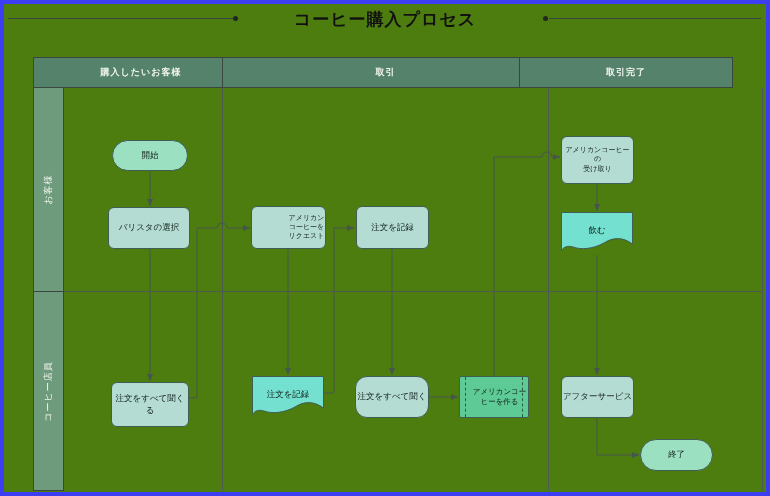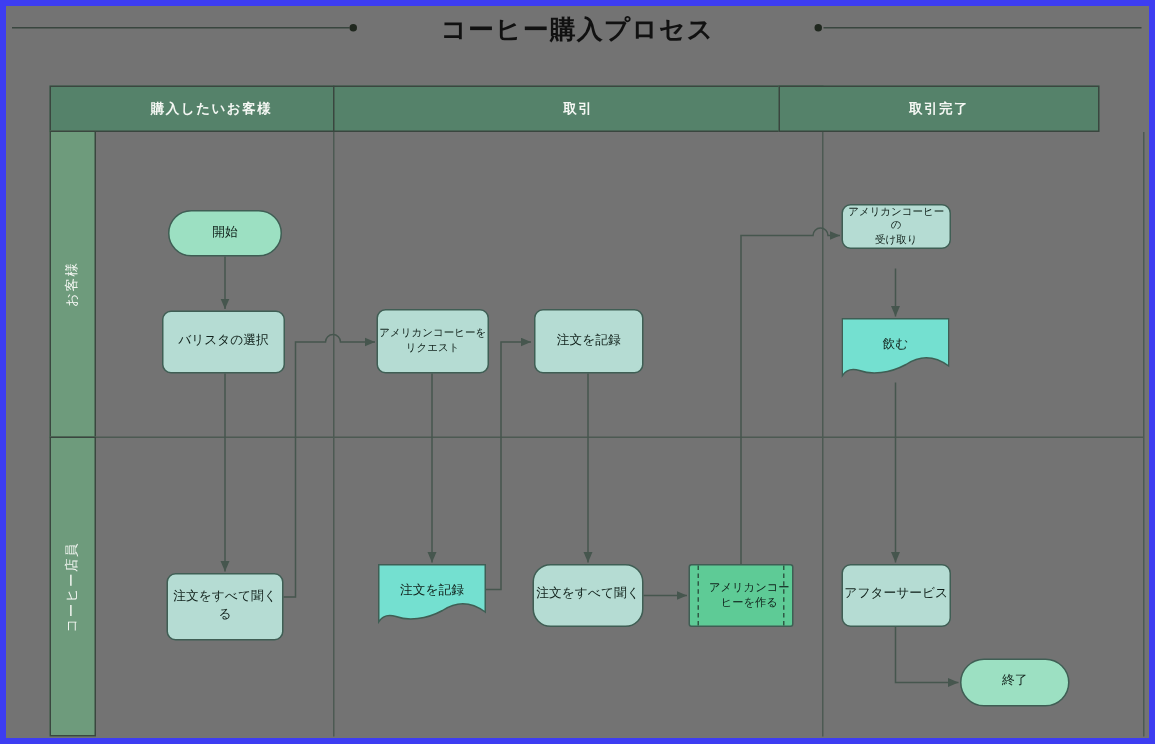--- a/index.html
+++ b/index.html
@@ -1,17 +1,17 @@
 <!DOCTYPE html>
 <html><head>
 <meta charset="utf-8">
 <style>
   * { margin:0; padding:0; box-sizing:border-box; }
   body { font-family:"DejaVu Sans", sans-serif; background:#fff; }
-  .stage { position:relative; width:770px; height:496px; background:#737373; overflow:hidden; }
+  .stage { position:relative; width:770px; height:496px; background:#4d7c0f; overflow:hidden; }
   .frame-border { position:absolute; inset:0; border:4px solid #3d3df2; z-index:60; pointer-events:none; }
 
   
   .title { position:absolute; top:8px; left:0; width:770px; text-align:center;
            font-size:17px; font-weight:bold; letter-spacing:1px; color:#111; z-index:5; }
   .deco-line { position:absolute; top:18px; height:1px; background:#39463f; z-index:5; }
   .deco-dot  { position:absolute; top:16px; width:5px; height:5px; border-radius:50%; background:#20281f; z-index:5; }
 
   
   .hcell { position:absolute; top:57px; height:31px; background:#55826a; border:1px solid #3a463f;
@@ -91,30 +91,30 @@
   </svg>
 
   <div class="shape term" style="left:112px; top:140px; width:76px; height:31px;">
     <span class="lbl">開始</span>
   </div>
 
   <div class="shape proc" style="left:108px; top:207px; width:82px; height:42px;">
     <span class="lbl">バリスタの選択</span>
   </div>
 
-  <div class="shape proc fs7" style="left:251px; top:206px; width:75px; height:43px;">
+  <div class="shape proc fs7" style="left:251px; top:206px; width:75px; height:43px;padding-left:36px;">
     <span class="lbl">アメリカンコーヒーを
 リクエスト</span>
   </div>
 
   <div class="shape proc" style="left:356px; top:206px; width:73px; height:43px;">
     <span class="lbl">注文を記録</span>
   </div>
 
-  <div class="shape proc fs7" style="left:561px; top:136px; width:73px; height:30px;">
+  <div class="shape proc fs7" style="left:561px; top:136px; width:73px; height:48px;">
     <span class="lbl">アメリカンコーヒーの
 受け取り</span>
   </div>
 
   <div class="shape doc" style="left:561px; top:212px; width:72px; height:46px;">
     <svg width="72" height="46" viewBox="0 0 72 46">
       <path d="M0.5,0.5 H71.5 V32 C62,25 52,25 43,31 C32,37 20,38 12,35 C7,33.5 3,34.5 0.5,38.5 Z" style="fill:#74e0d0; stroke:#3f5e54; stroke-width:1;"></path>
     </svg>
     <span class="lbl">飲む</span>
   </div>

